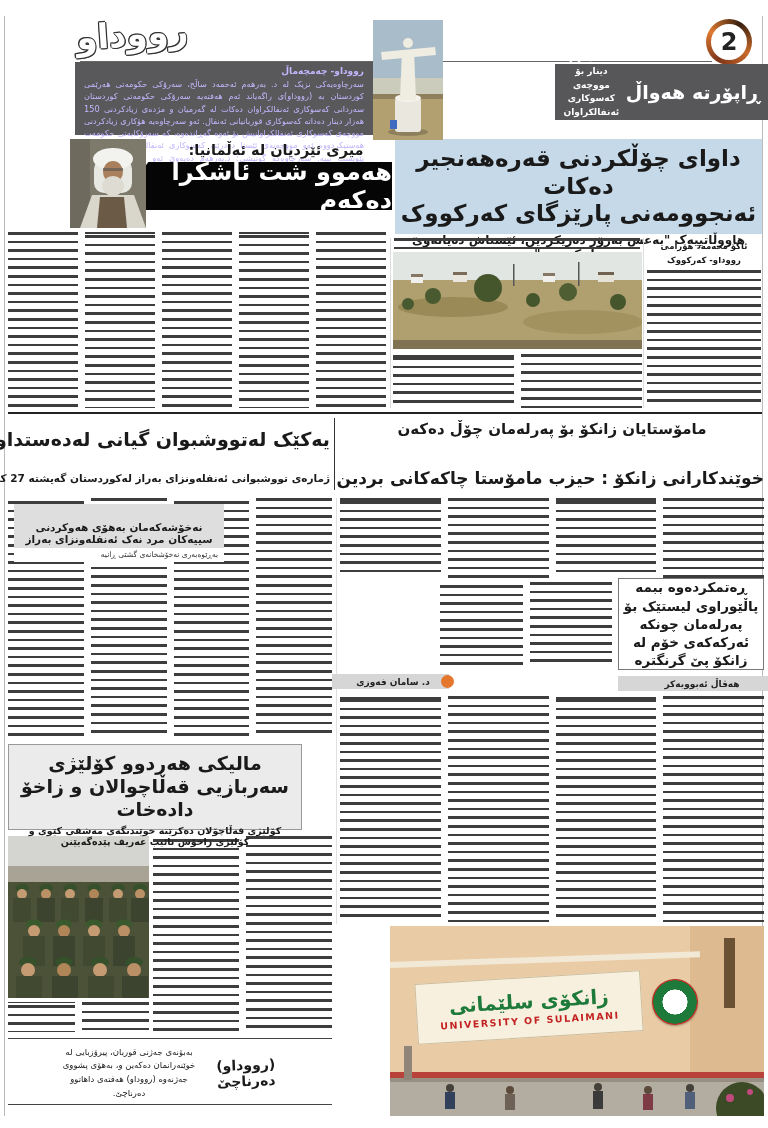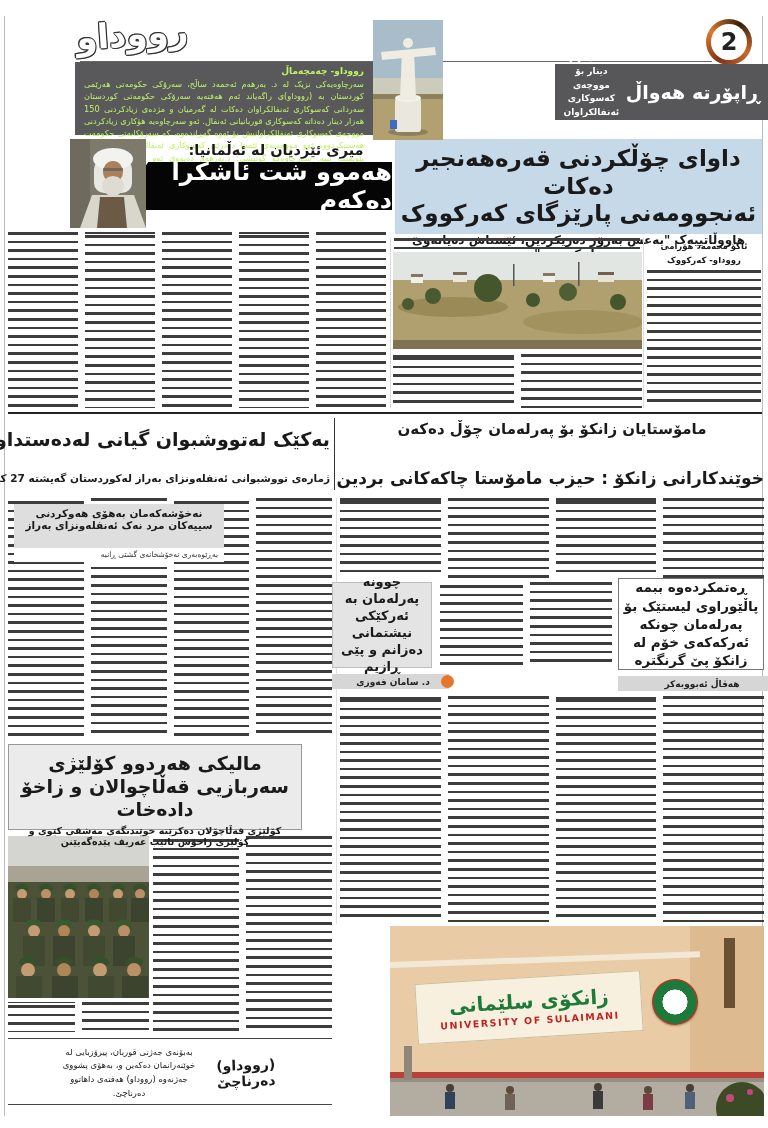--- a/index.html
+++ b/index.html
@@ -18,39 +18,39 @@
   .logo{font-size:34px;font-weight:bold;color:#fff;transform:rotate(-4deg);
         text-shadow:-1.2px 0 #333,1.2px 0 #333,0 -1.2px #333,0 1.2px #333,-1px -1px #333,1px 1px #333;
         letter-spacing:-2px;}
   .badge{border-radius:50%;background:conic-gradient(from 210deg,#7e351a,#df7a30,#38200f,#c76a2a,#7e351a);}
   .badge .inner{position:absolute;inset:5px;background:#fff;border-radius:50%;
         display:flex;align-items:center;justify-content:center;font-size:24px;font-weight:bold;color:#222;}
   .date{font-size:9px;color:#333;text-align:right;}
   .reportbar{background:#57575a;color:#fff;display:flex;align-items:center;gap:6px;padding:0 8px;box-sizing:border-box;}
   .reportbar .t{font-size:19px;font-weight:bold;white-space:nowrap;}
   .reportbar .h{font-size:9px;font-weight:bold;line-height:1.5;text-align:center;flex:1;}
-  .brief{background:#59595c;color:#bef264;padding:4px 9px;box-sizing:border-box;}
+  .brief{background:#59595c;color:#c4b5fd;padding:4px 9px;box-sizing:border-box;}
   .brief .by{font-size:9px;font-weight:bold;margin-bottom:2px;}
   .brief .bd{font-size:8.2px;line-height:1.5;text-align:justify;}
   
   .kick{font-size:14.5px;font-weight:bold;text-align:center;}
   .banner{background:#050505;color:#fff;display:flex;align-items:center;justify-content:center;
           font-size:24px;font-weight:bold;clip-path:polygon(13% 0,100% 0,100% 100%,0 100%);}
   .bluebox{background:#c5d9e8;text-align:center;box-sizing:border-box;padding-top:6px;}
   .bluebox .l{font-size:23px;font-weight:800;line-height:1.2;}
   .bluebox .s{font-size:12px;font-weight:bold;margin-top:5px;}
   .bighead{font-weight:800;text-align:center;white-space:nowrap;}
   .subhead{font-weight:bold;text-align:center;white-space:nowrap;}
   .byl{font-size:8.5px;font-weight:bold;text-align:center;line-height:1.6;}
   .qbox{box-sizing:border-box;display:flex;align-items:center;justify-content:center;
         text-align:center;font-weight:bold;padding:4px;}
   .attrib{background:#d6d6d6;display:flex;align-items:center;padding-left:17px;}
   .attrib .dot{width:13px;height:13px;border-radius:50%;background:#e4762e;flex:0 0 auto;margin-right:-5px;margin-left:4px;}
   .attrib .nm{flex:1;font-size:9px;font-weight:bold;text-align:center;color:#222;}
-  .graybox{background:#dedede;box-sizing:border-box;display:flex;align-items:flex-start;justify-content:center;
+  .graybox{background:#dedede;box-sizing:border-box;display:flex;align-items:flex-end;justify-content:center;
            text-align:center;font-weight:bold;}
   .malikibox{background:#ebebeb;border:1px solid #999;box-sizing:border-box;text-align:center;padding-top:7px;}
   .malikibox .l{font-size:19px;font-weight:800;line-height:1.2;padding:0 10px;}
   .malikibox .s{font-size:9.5px;font-weight:bold;margin-top:5px;padding:0 4px;}
   .notice{display:flex;align-items:center;direction:rtl;}
   .notice .t{font-size:14px;font-weight:800;width:92px;text-align:center;transform:rotate(-2deg);}
   .notice .b{flex:1;font-size:8.5px;line-height:1.6;text-align:center;}
   
   .uphoto{background:linear-gradient(#ecd0aa,#e0bb92 70%,#d8b188);overflow:hidden;}
   .usign{position:absolute;left:7%;top:27%;width:60%;height:31%;background:#f7f0de;border:1px solid #cdbd9c;
@@ -274,23 +274,20 @@
 
   <div class="abs vline" style="left:336px;top:498px;height:426px;background:#e0e0e0;"></div>
 
   <div class="abs cols" style="left:340px;top:498px;width:424px;height:80px;">
     <div class="fx"></div>
     <div class="fx o"></div>
     <div class="fx"></div>
     <div class="fx o"></div>
   </div>
 
-  <div class="abs qbox" style="left:332px;top:582px;width:100px;height:86px;background:#e4e4e4;border:1px solid #bdbdbd;font-size:13px;line-height:1.3;">
-    <span>چوونە پەرلەمان بە ئەرکێکی نیشتمانی دەزانم و پێی ڕازیم</span>
-  </div>
   <div class="abs cols" style="left:440px;top:582px;width:172px;height:86px;">
     <div class="fx"></div>
     <div class="fx o"></div>
   </div>
   <div class="abs qbox" style="left:618px;top:578px;width:146px;height:92px;background:#fff;border:1.5px solid #777;font-size:13.5px;line-height:1.35;">
     <span>ڕەتمکردەوە ببمە پاڵێوراوی لیستێک بۆ پەرلەمان چونکە ئەرکەکەی خۆم لە زانکۆ پێ گرنگترە</span>
   </div>
 
   <div class="abs attrib" style="left:332px;top:674px;width:100px;height:15px;">
     <div class="dot"></div>

